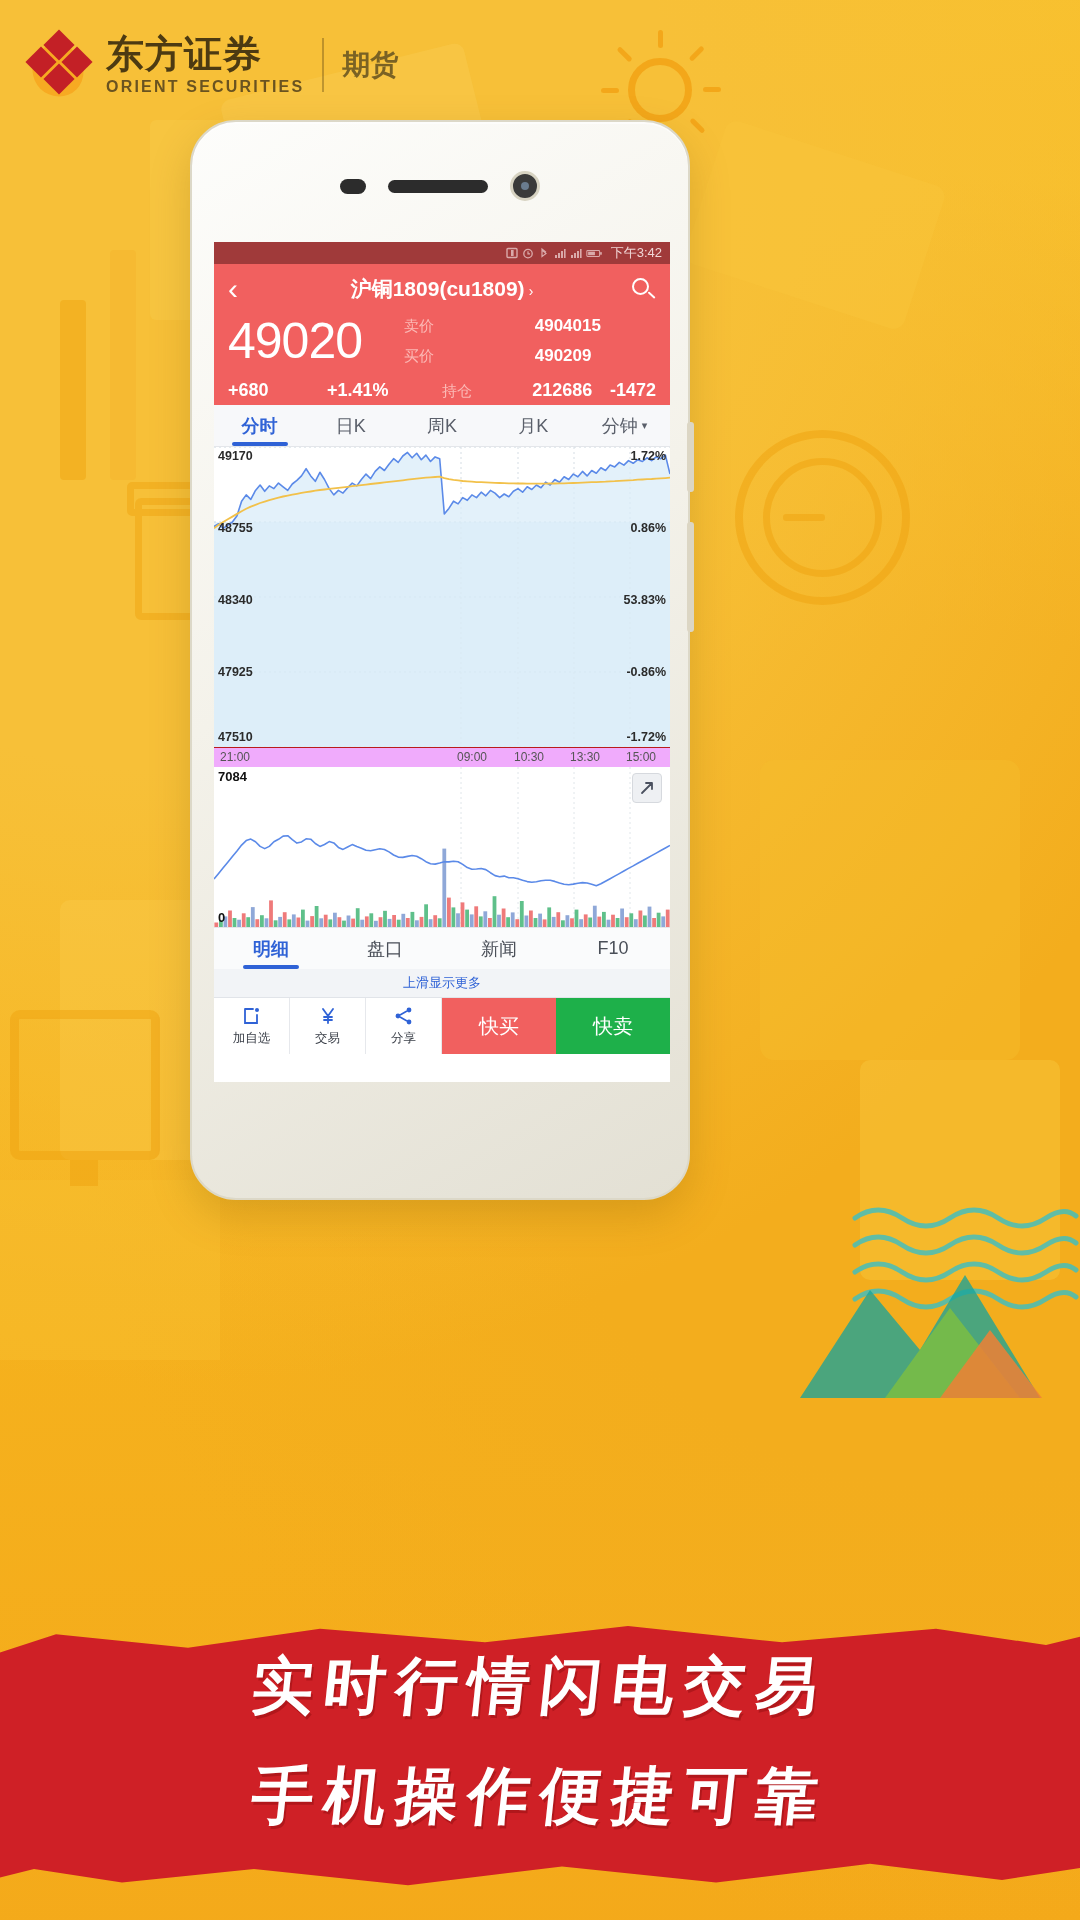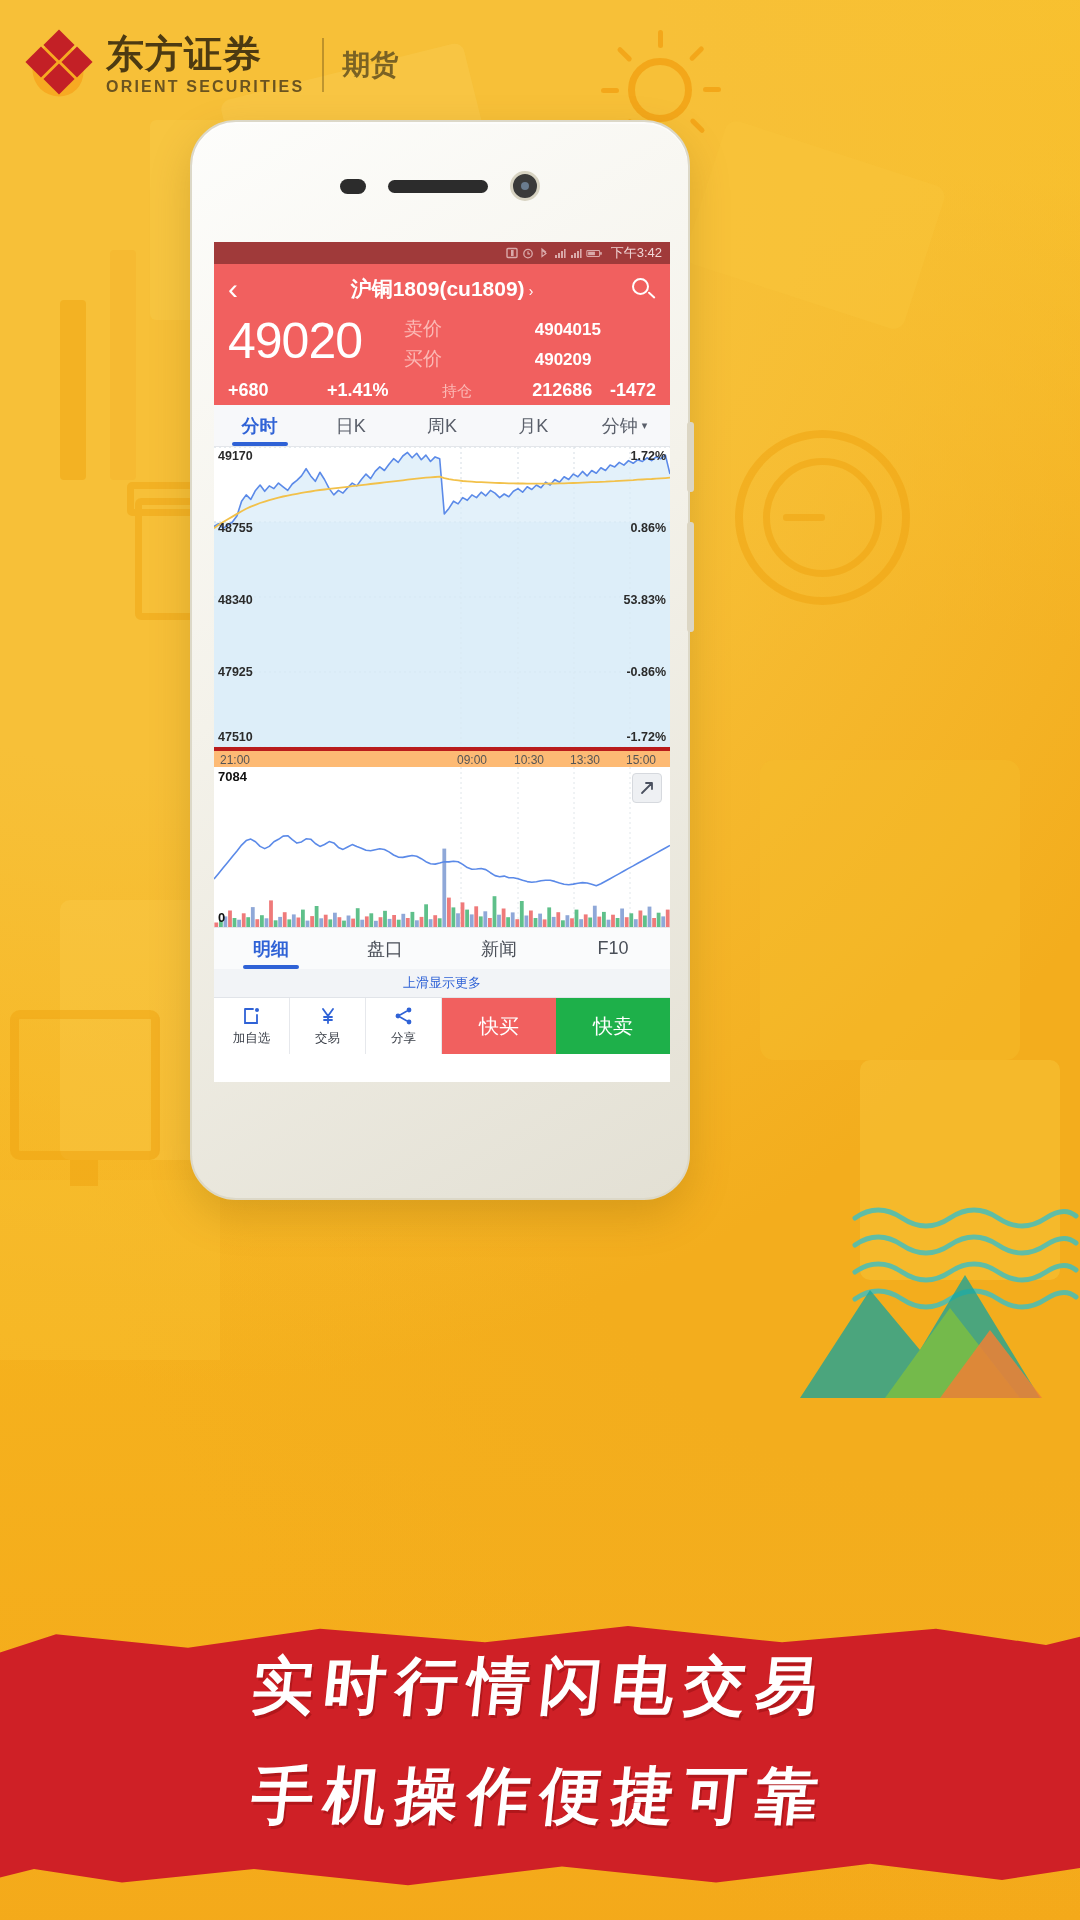--- a/index.html
+++ b/index.html
@@ -112,21 +112,21 @@
   .nav-search { margin-left:auto; width:26px; height:26px; position:relative; cursor:pointer;}
   .nav-search .ring { position:absolute; left:2px; top:2px; width:17px; height:17px; border:2.4px solid #fff; border-radius:50%;}
   .nav-search .hdl { position:absolute; left:17px; top:18px; width:9px; height:2.4px; background:#fff; transform:rotate(42deg); border-radius:2px;}
 
   
   .quote { background:#f1605f; padding:2px 14px 4px; color:#fff; }
   .q-row1 { display:flex; align-items:flex-start; }
   .q-price { font-size:50px; font-weight:500; line-height:1.02; letter-spacing:-1px;}
   .q-side { margin-left:auto; width:252px; }
   .q-line { display:flex; align-items:baseline; font-size:17px; font-weight:bold; height:30px;}
-  .q-line .lbl { color:#fbb9b5; font-weight:normal; font-size:19px; width:58px;}
+  .q-line .lbl { color:#fbb9b5; font-weight:normal; font-size:15px; width:58px;}
   .q-line .val { width:120px; text-align:right; }
   .q-line .qty { width:72px; text-align:left; }
   .q-row2 { display:flex; align-items:baseline; margin-top:4px; font-size:18px; font-weight:bold;}
   .q-chg { width:112px; }
   .q-pct { width:130px; }
   .q-row2 .lbl { color:#fbb9b5; font-weight:normal; font-size:15px; width:50px; }
   .q-row2 .val { width:120px; text-align:right; }
   .q-row2 .qty { width:72px; text-align:right; }
 
   
@@ -134,21 +134,21 @@
   .ktab { flex:1; text-align:center; font-size:18px; color:#5a5f6a; position:relative; height:100%; display:flex; align-items:center; justify-content:center; cursor:pointer;}
   .ktab.active { color:#2f62d6; font-weight:bold; }
   .ktab.active::after { content:""; position:absolute; bottom:0; left:50%; transform:translateX(-50%); width:56px; height:4px; background:#2f62d6; border-radius:2px;}
   .ktab .caret { font-size:11px; margin-left:4px; }
 
   
   .chart-area { position:relative; height:300px; background:#fff; }
   .chart-svg { position:absolute; inset:0; width:100%; height:100%; }
   .ylab { position:absolute; left:4px; font-size:12.5px; color:#2b2b2b; font-weight:bold; }
   .rlab { position:absolute; right:4px; font-size:12.5px; color:#2b2b2b; font-weight:bold; }
-  .xaxis { height:20px; position:relative; background:#fdba74; border-top:4px solid #b91c1c; }
+  .xaxis { height:20px; position:relative; background:#f0abfc; border-top:1px solid #b91c1c; }
   .xlab { position:absolute; font-size:12px; color:#555; top:2px; }
 
   
   .vol-area { position:relative; height:160px; background:#fff; }
   .vol-svg { position:absolute; inset:0; width:100%; height:100%; }
   .vlab { position:absolute; left:4px; top:2px; font-size:13px; color:#111; font-weight:bold;}
   .vlab0 { position:absolute; left:4px; bottom:2px; font-size:13px; color:#111; font-weight:bold;}
   .expand-btn { position:absolute; right:8px; top:6px; width:30px; height:30px; background:#eef0f3; border:1px solid #d6d9de; border-radius:4px; cursor:pointer;}
   .expand-btn svg { display:block; }
 

